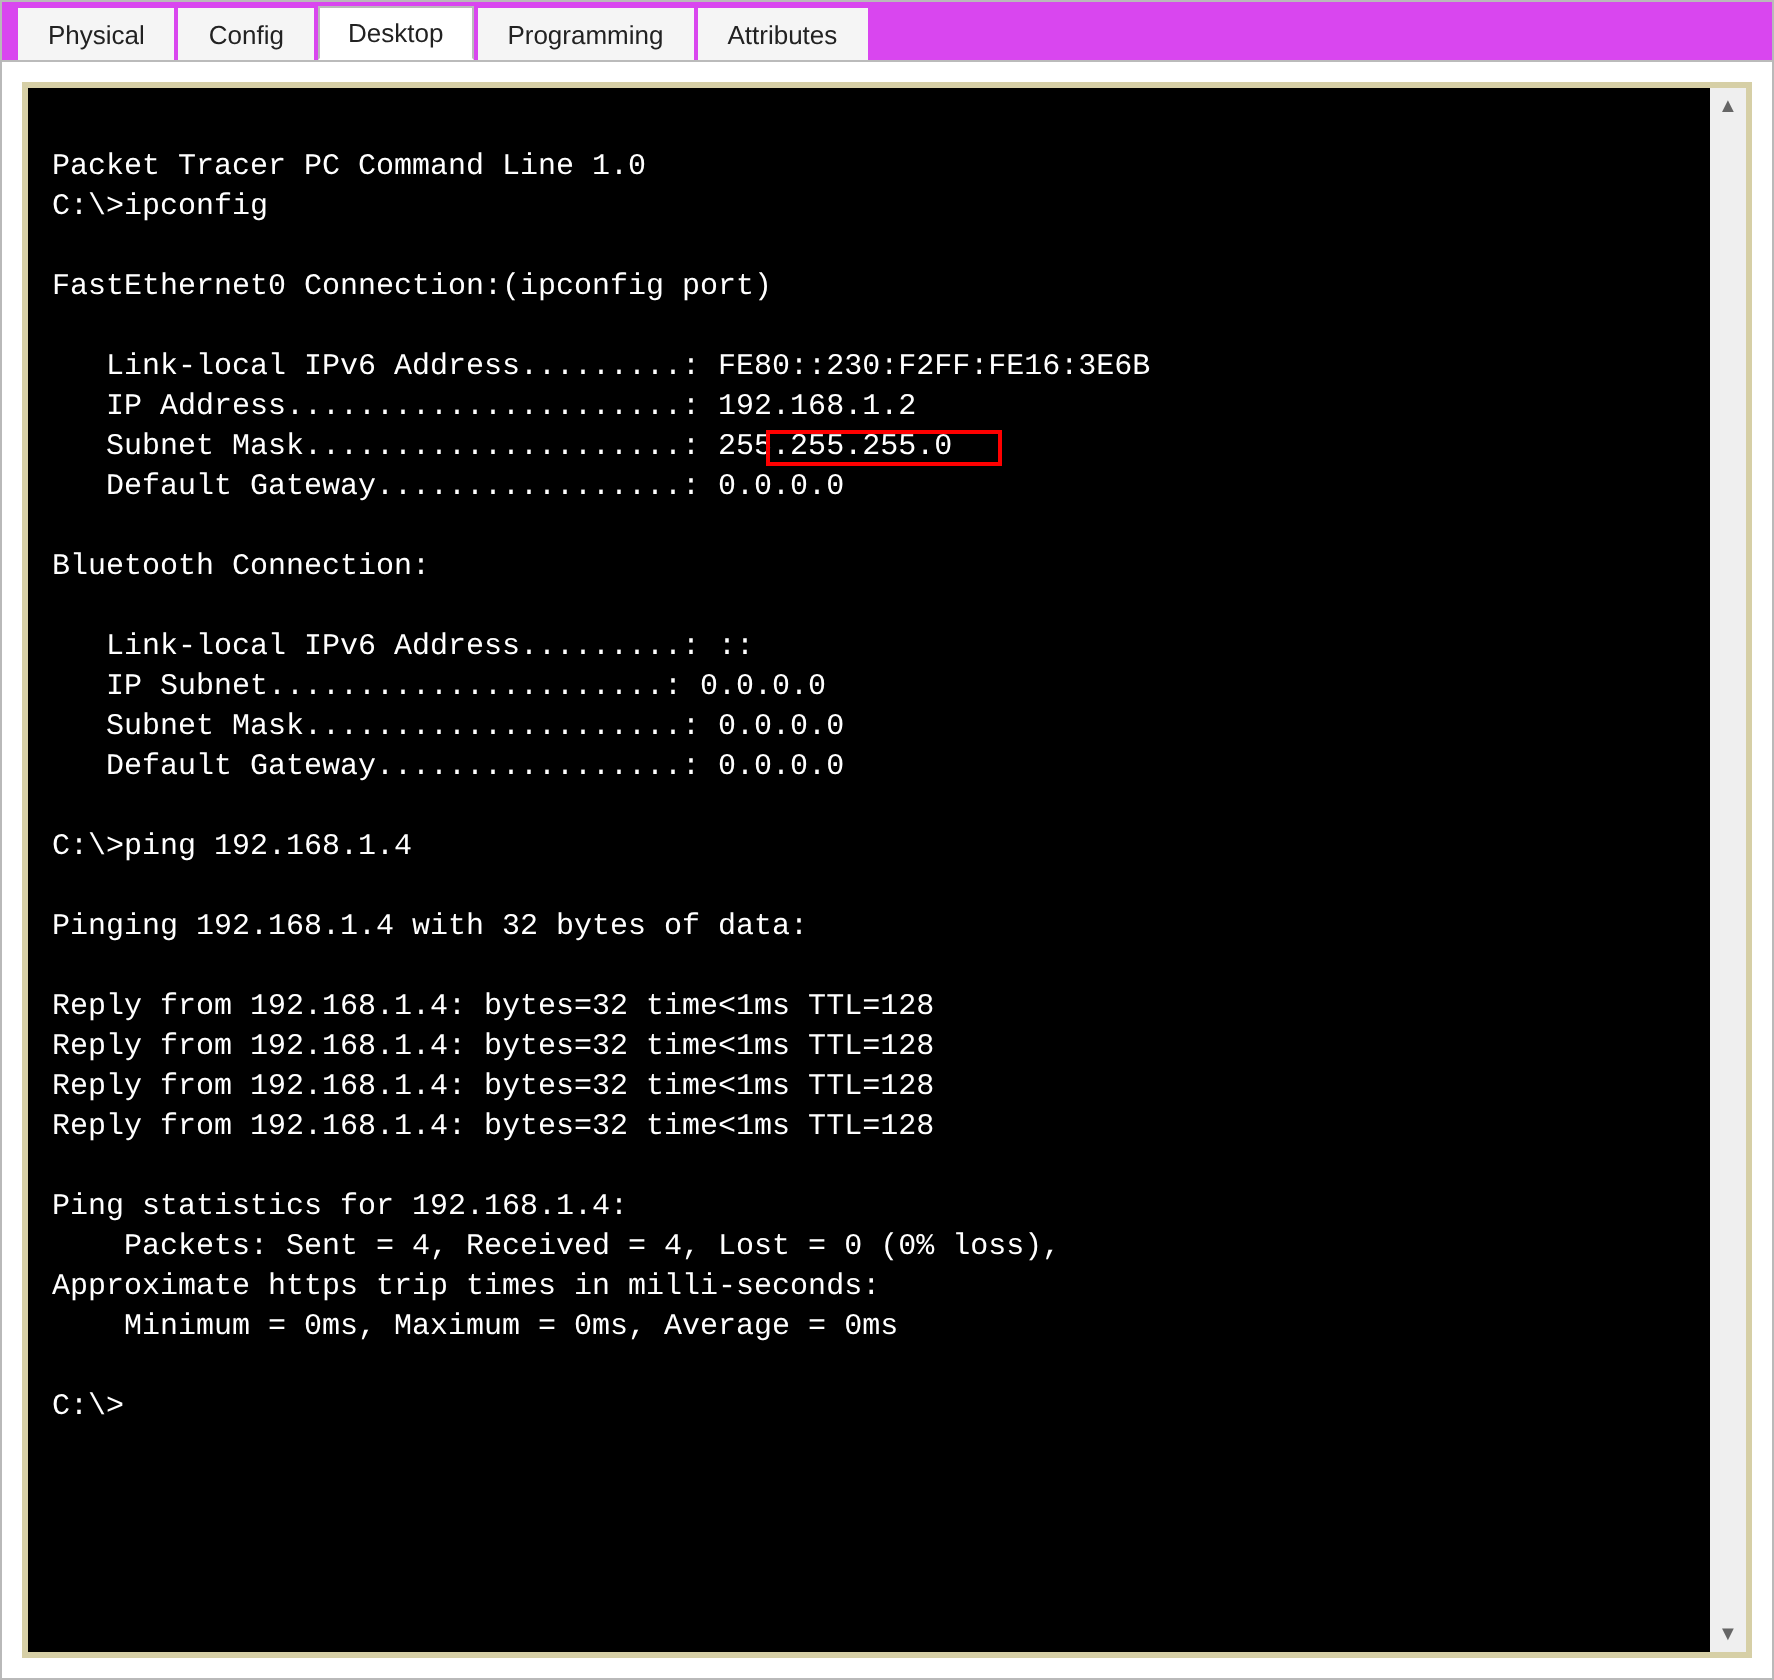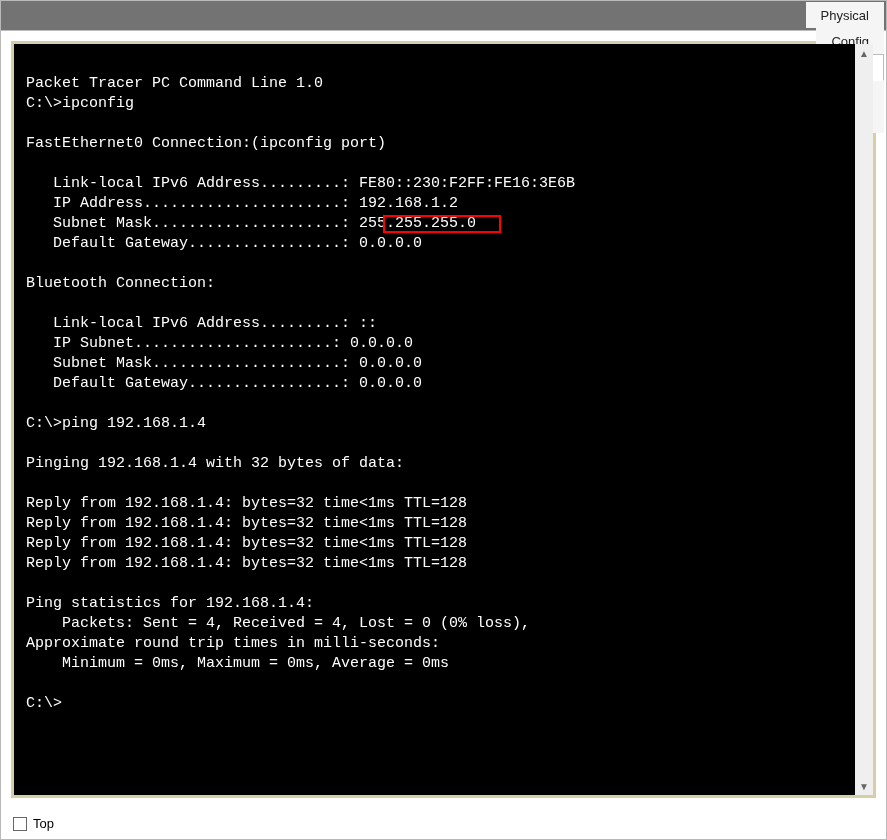--- a/index.html
+++ b/index.html
@@ -33,26 +33,25 @@
     width: 18px; height: 18px; margin-right: 6px;
   }
   .titlebar .title { color: #333; font-size: 13px; }
   .win-controls { margin-left: auto; display: flex; height: 100%; }
   .win-btn {
     width: 48px; display: flex; align-items: center; justify-content: center;
     color: #666; font-size: 14px;
   }
   .tabs {
     display: flex;
-    align-items: flex-end;
+    align-items: center;
     padding-left: 8px;
     height: 30px;
     border-bottom: 1px solid #bbb;
-    background: #737373;
-    flex-direction: column;
+    background: #d946ef;
   }
   .tab {
     padding: 5px 14px;
     font-size: 13px;
     color: #222;
     border: 1px solid transparent;
     border-bottom: none;
     margin-right: 2px;
     position: relative;
     top: 1px;
@@ -180,33 +179,29 @@
 <span></span>
 <span>Pinging 192.168.1.4 with 32 bytes of data:</span>
 <span></span>
 <span>Reply from 192.168.1.4: bytes=32 time&lt;1ms TTL=128</span>
 <span>Reply from 192.168.1.4: bytes=32 time&lt;1ms TTL=128</span>
 <span>Reply from 192.168.1.4: bytes=32 time&lt;1ms TTL=128</span>
 <span>Reply from 192.168.1.4: bytes=32 time&lt;1ms TTL=128</span>
 <span></span>
 <span>Ping statistics for 192.168.1.4:</span>
 <span>    Packets: Sent = 4, Received = 4, Lost = 0 (0% loss),</span>
-<span>Approximate round trip times in milli-seconds:</span>
+<span>Approximate https trip times in milli-seconds:</span>
 <span>    Minimum = 0ms, Maximum = 0ms, Average = 0ms</span>
 <span></span>
 <span>C:\&gt;</span></div>
           <div class="scrollbar">
             <div class="sb-arrow">▲</div>
             <div class="sb-track"></div>
             <div class="sb-arrow">▼</div>
           </div>
         </div>
         <div class="highlight-box" style="left:369px; top:171px; width:118px; height:18px;"></div>
       </div>
     </div>
   </div>
 
-  <div class="bottom">
-    <div class="chk"></div>
-    <span>Top</span>
-  </div>
 
 </div>
 
 </body></html>

